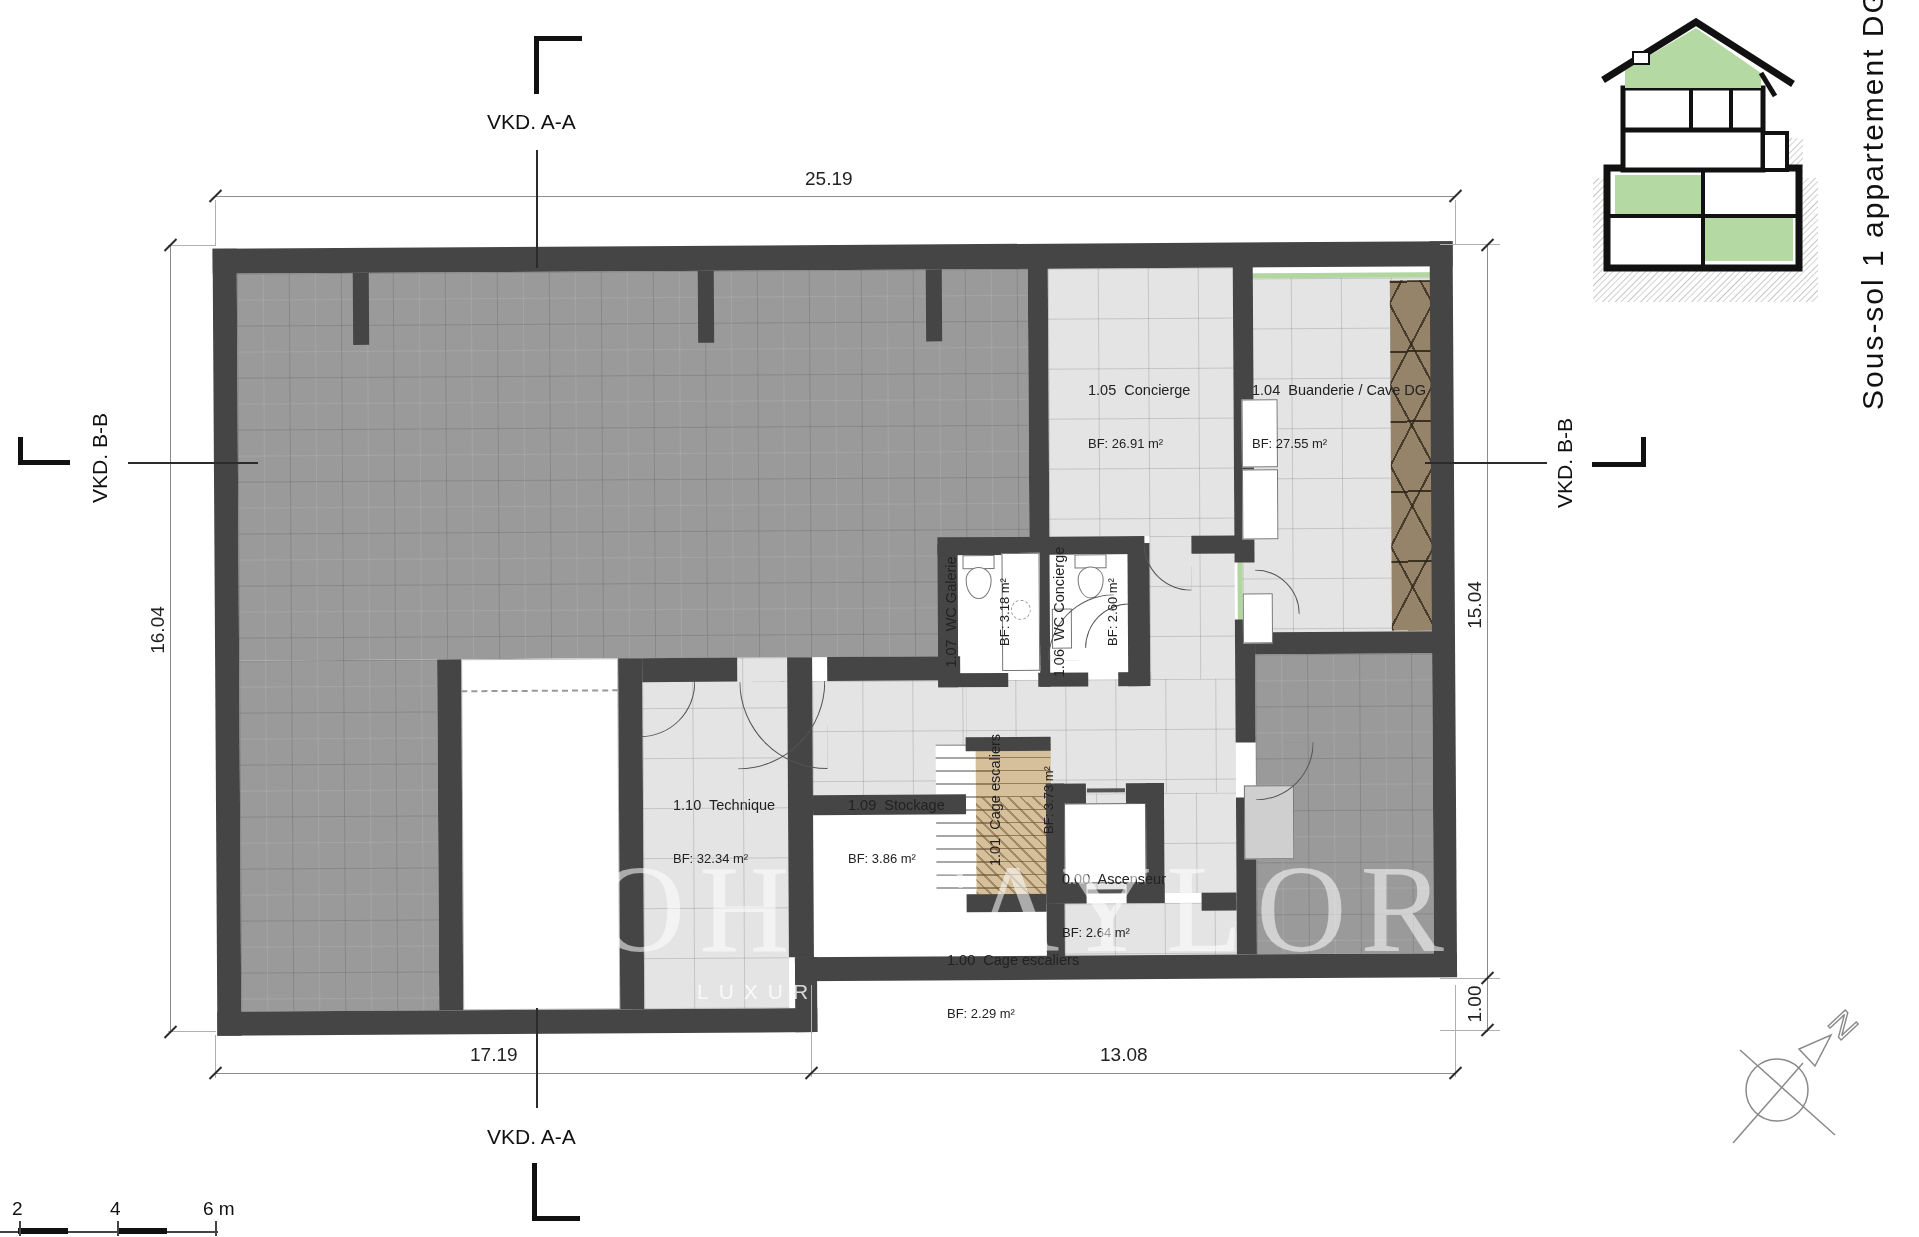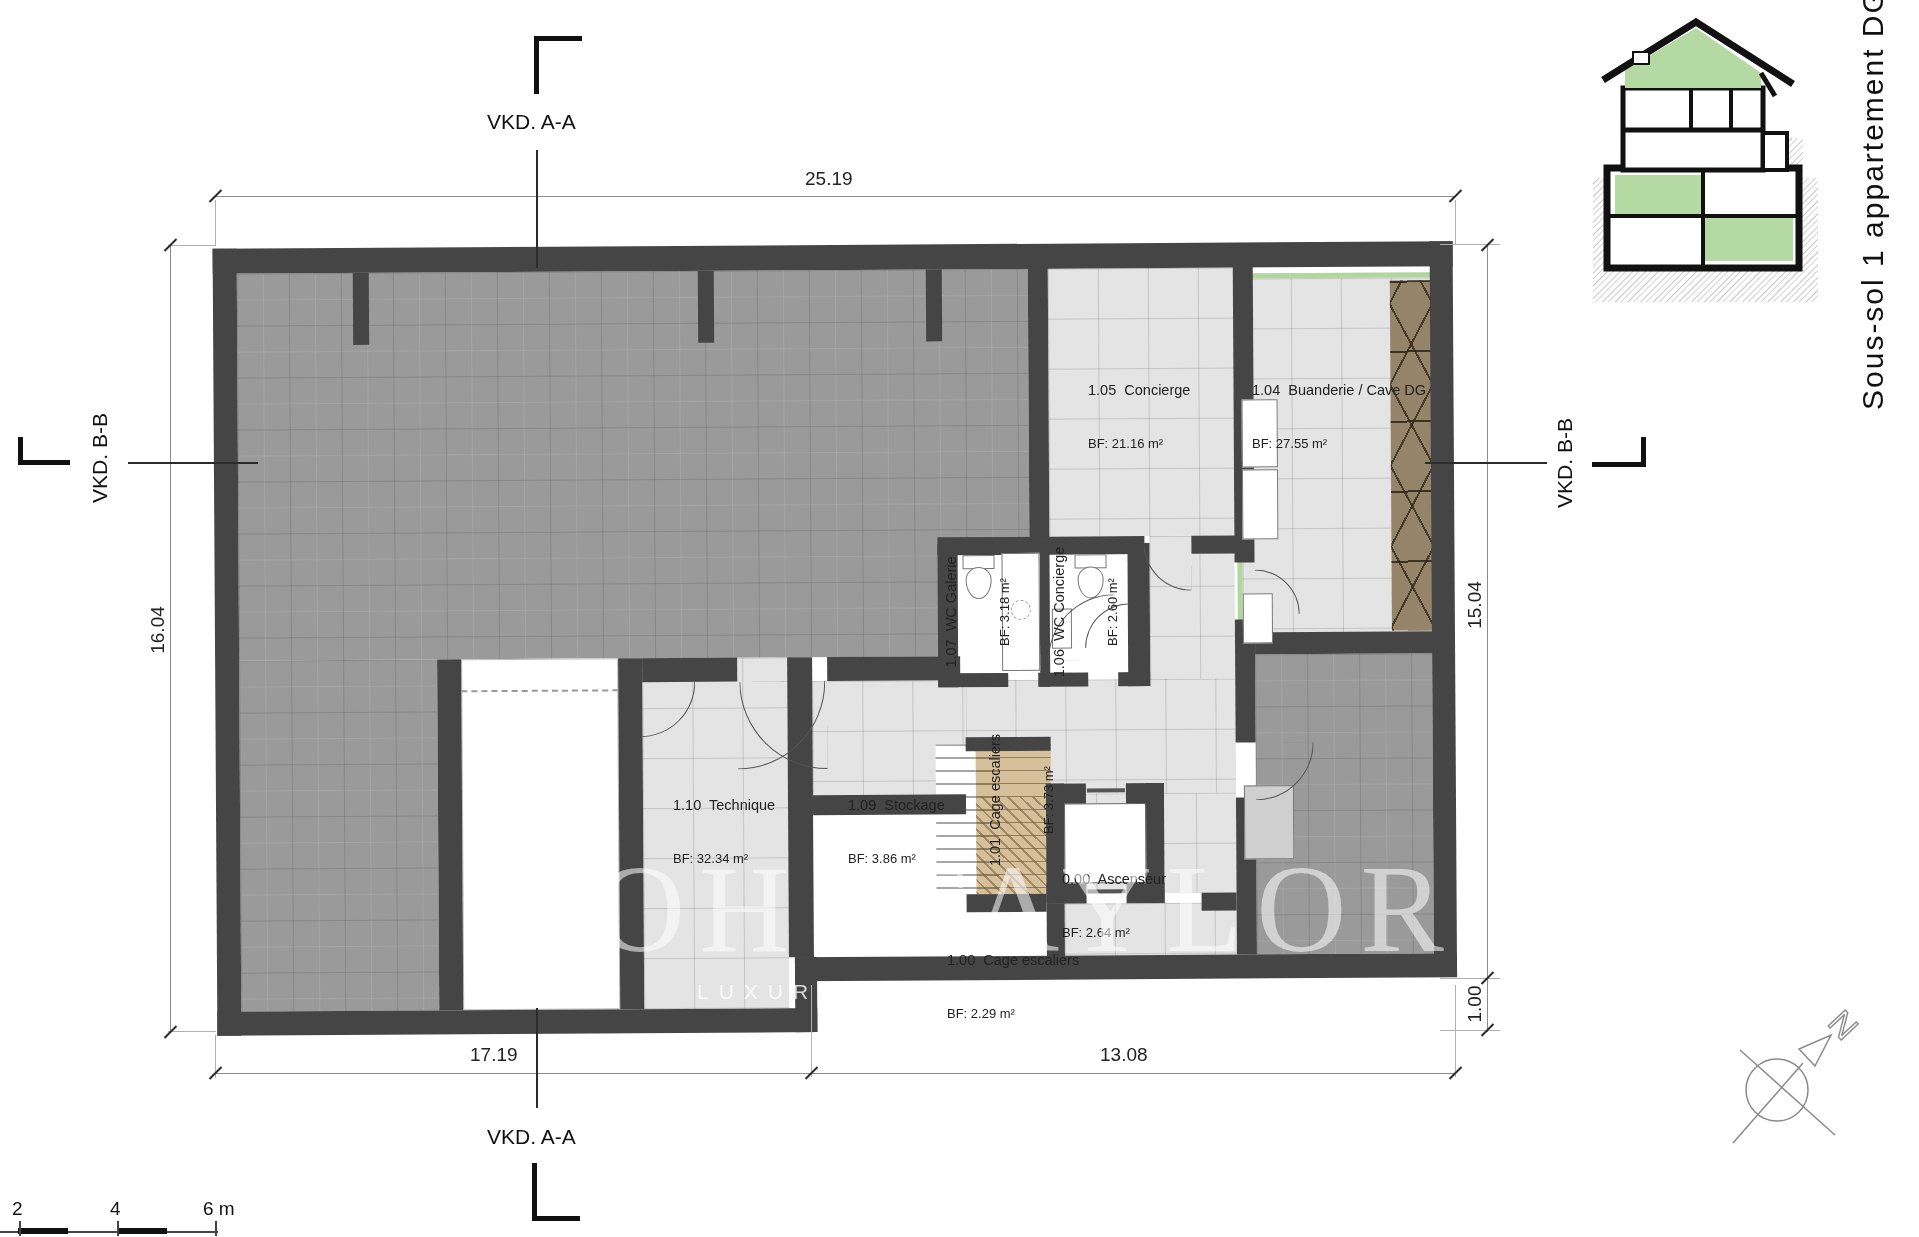--- a/index.html
+++ b/index.html
@@ -180,21 +180,21 @@
   <div class="rl vert" style="left:978px;top:612px;">
     <div>1.07  WC Galerie</div>
     <div class="area">BF: 3.18 m²</div>
   </div>
   <div class="rl vert" style="left:1086px;top:612px;">
     <div>1.06  WC Concierge</div>
     <div class="area">BF: 2.60 m²</div>
   </div>
   <div class="rl" style="left:1088px;top:345px;">
     <div>1.05  Concierge</div>
-    <div class="area">BF: 21.16 m²</div>
+    <div class="area">BF: 26.91 m²</div>
   </div>
   <div class="rl" style="left:1252px;top:345px;">
     <div>1.04  Buanderie / Cave DG</div>
     <div class="area">BF: 27.55 m²</div>
   </div>
 
   <div class="dimline" style="left:215px;top:196px;width:1240px;height:1px;"></div>
   <div class="dimline" style="left:170px;top:245px;width:1px;height:787px;"></div>
   <div class="dimline" style="left:1487px;top:245px;width:1px;height:787px;"></div>
   <div class="dimline" style="left:215px;top:1073px;width:1240px;height:1px;"></div>

